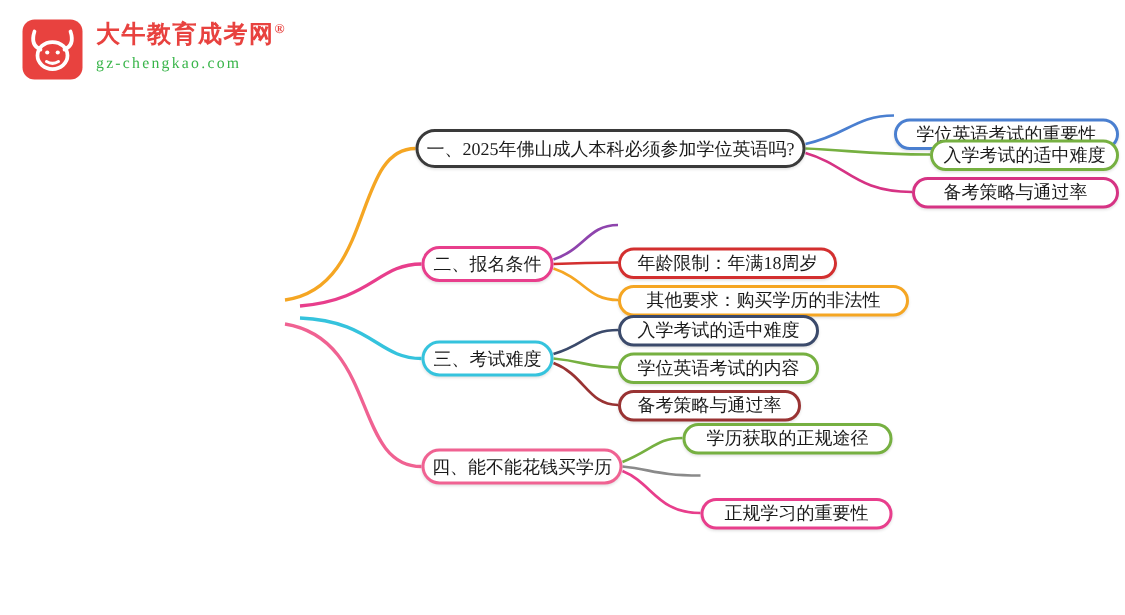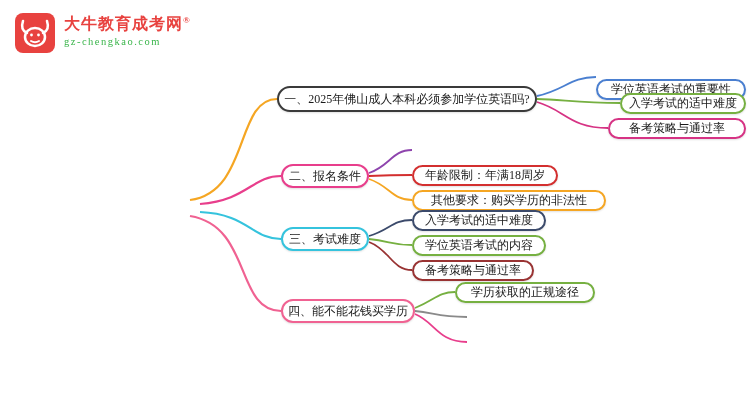--- a/index.html
+++ b/index.html
@@ -94,14 +94,15 @@
   <div class="node leaf b-crimson" style="left:608px;top:118px;width:138px;">备考策略与通过率</div>
 
   <div class="node leaf b-red" style="left:412px;top:165px;width:146px;">年龄限制：年满18周岁</div>
   <div class="node leaf b-orange" style="left:412px;top:190px;width:194px;">其他要求：购买学历的非法性</div>
 
   <div class="node leaf b-green" style="left:412px;top:235px;width:134px;">学位英语考试的内容</div>
   <div class="node leaf b-navy" style="left:412px;top:210px;width:134px;">入学考试的适中难度</div>
   <div class="node leaf b-maroon" style="left:412px;top:260px;width:122px;">备考策略与通过率</div>
 
   <div class="node leaf b-green" style="left:455px;top:282px;width:140px;">学历获取的正规途径</div>
+  <div class="node leaf b-magenta" style="left:467px;top:332px;width:128px;">正规学习的重要性</div>
 
 </div>
 
 </body></html>

